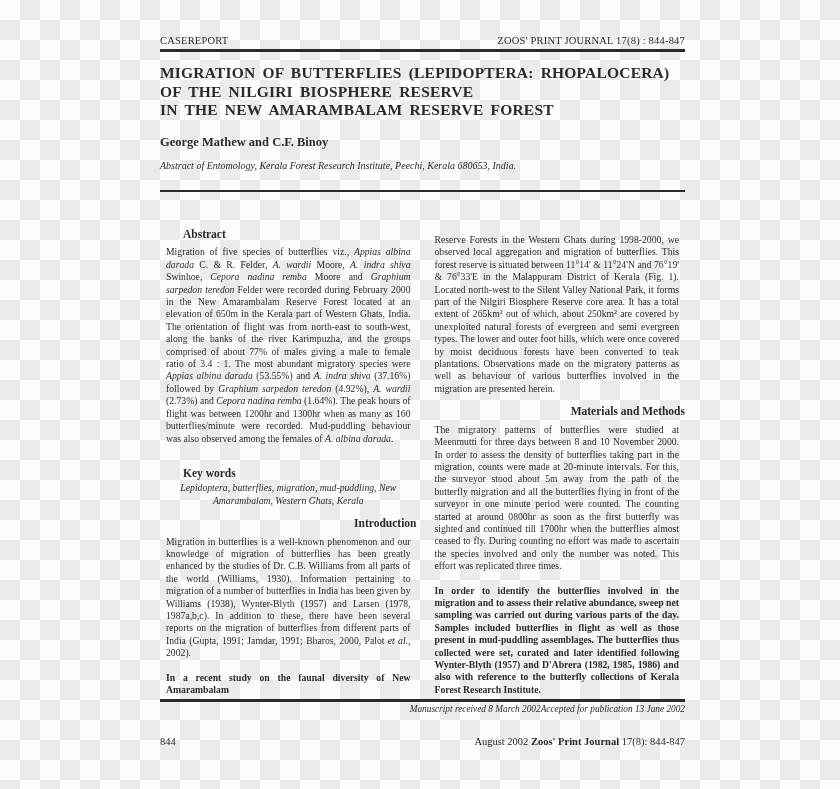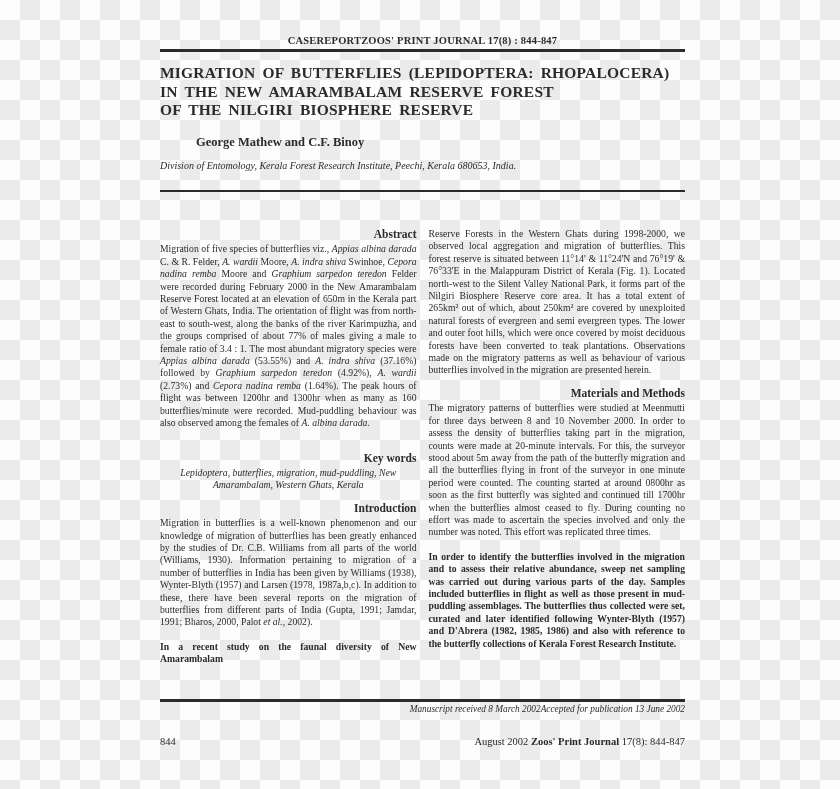--- a/index.html
+++ b/index.html
@@ -10,54 +10,54 @@
     background-color: #fdfdfd;
     
     background-image: repeating-conic-gradient(#ebebeb 0% 25%, #fdfdfd 0% 50%);
     background-size: 40px 40px;
   }
   .paper {
     position: absolute; left: 155px; top: 0; width: 535px; height: 789px;
   }
   .hdr-row {
     position: absolute; top: 35px; left: 5px; right: 5px;
-    display: flex; justify-content: center; align-items: baseline;
-    font-weight: bold; font-size: 10.5px; letter-spacing: 0.2px;
+    display: flex; justify-content: space-between; align-items: baseline;
+    font-weight: normal; font-size: 10.5px; letter-spacing: 0.2px;
   }
   .rule-thick {
     position: absolute; left: 5px; right: 5px; height: 3px; background: #2b2b2b;
   }
   .rule1 { top: 49px; }
   .title-block {
     position: absolute; top: 64px; left: 5px; right: 5px;
     font-size: 15.5px; font-weight: bold; line-height: 18.5px;
     word-spacing: 3px; letter-spacing: 0.2px;
   }
   .authors {
     position: absolute; top: 135px; left: 5px;
-    font-size: 12.5px; font-weight: bold; padding-left: 36px;
+    font-size: 12.5px; font-weight: bold;
   }
   .affiliation {
     position: absolute; top: 160px; left: 5px;
     font-size: 10px; font-style: italic;
   }
   .rule2 { top: 190px; height: 2px; }
   .columns {
     position: absolute; top: 228px; left: 5px; right: 5px;
     display: flex; gap: 12px;
   }
   .col {
     flex: 1 1 0; font-size: 9.7px; line-height: 12.4px;
     text-align: justify;
   }
-  .h-center { text-align: right; font-weight: bold; font-size: 11.5px; margin: 0 0 3px 0; }
+  .h-center { text-align: left; font-weight: bold; font-size: 11.5px; margin: 0 0 3px 0; padding-left: 23px; }
   .h-left   { text-align: right;  font-weight: bold; font-size: 11.5px; margin: 10px 0 3px 0; }
   .kw-head { margin-top: 22px; }
   .kw { text-align: center; font-style: italic; margin: 0 6px; }
-  .para { margin: 0; }
+  .para { margin: 6px; }
   .para + .para { margin-top: 12px; font-weight: bold; }
   .rule-footer { top: 699px; height: 2.5px; }
   .ms-row {
     position: absolute; top: 704px; left: 5px; right: 5px;
     display: flex; justify-content: flex-end;
     font-size: 9.3px; font-style: italic;
   }
   .page-row {
     position: absolute; top: 736px; left: 5px; right: 5px;
     display: flex; justify-content: space-between; align-items: baseline;
@@ -71,26 +71,26 @@
 <div class="paper">
 
   <div class="hdr-row">
     <span>CASEREPORT</span>
     <span>ZOOS' PRINT JOURNAL 17(8) : 844-847</span>
   </div>
   <div class="rule-thick rule1"></div>
 
   <div class="title-block">
     <div>MIGRATION OF BUTTERFLIES (LEPIDOPTERA: RHOPALOCERA)</div>
+    <div>OF THE NILGIRI BIOSPHERE RESERVE</div>
     <div>IN THE NEW AMARAMBALAM RESERVE FOREST</div>
-    <div>OF THE NILGIRI BIOSPHERE RESERVE</div>
   </div>
 
   <div class="authors">George Mathew and C.F. Binoy</div>
-  <div class="affiliation">Division of Entomology, Kerala Forest Research Institute, Peechi, Kerala 680653, India.</div>
+  <div class="affiliation">Abstract of Entomology, Kerala Forest Research Institute, Peechi, Kerala 680653, India.</div>
   <div class="rule-thick rule2"></div>
 
   <div class="columns">
 
     <div class="col">
       <div class="h-center">Abstract</div>
       <p class="para">Migration of five species of butterflies viz., <i>Appias albina darada</i> C. &amp; R. Felder, <i>A. wardii</i> Moore, <i>A. indra shiva</i> Swinhoe, <i>Cepora nadina remba</i> Moore and <i>Graphium sarpedon teredon</i> Felder were recorded during February 2000 in the New Amarambalam Reserve Forest located at an elevation of 650m in the Kerala part of Western Ghats, India. The orientation of flight was from north-east to south-west, along the banks of the river Karimpuzha, and the groups comprised of about 77% of males giving a male to female ratio of 3.4 : 1. The most abundant migratory species were <i>Appias albina darada</i> (53.55%) and <i>A. indra shiva</i> (37.16%) followed by <i>Graphium sarpedon teredon</i> (4.92%), <i>A. wardii</i> (2.73%) and <i>Cepora nadina remba</i> (1.64%). The peak hours of flight was between 1200hr and 1300hr when as many as 160 butterflies/minute were recorded. Mud-puddling behaviour was also observed among the females of <i>A. albina darada</i>.</p>
 
       <div class="h-center kw-head">Key words</div>
       <div class="kw">Lepidoptera, butterflies, migration, mud-puddling, New Amarambalam, Western Ghats, Kerala</div>

